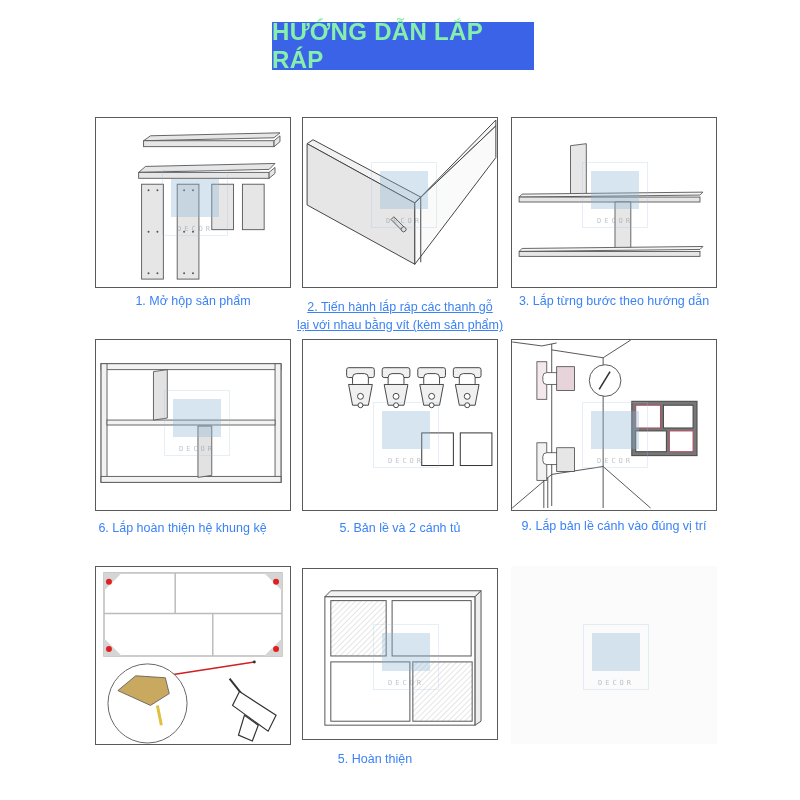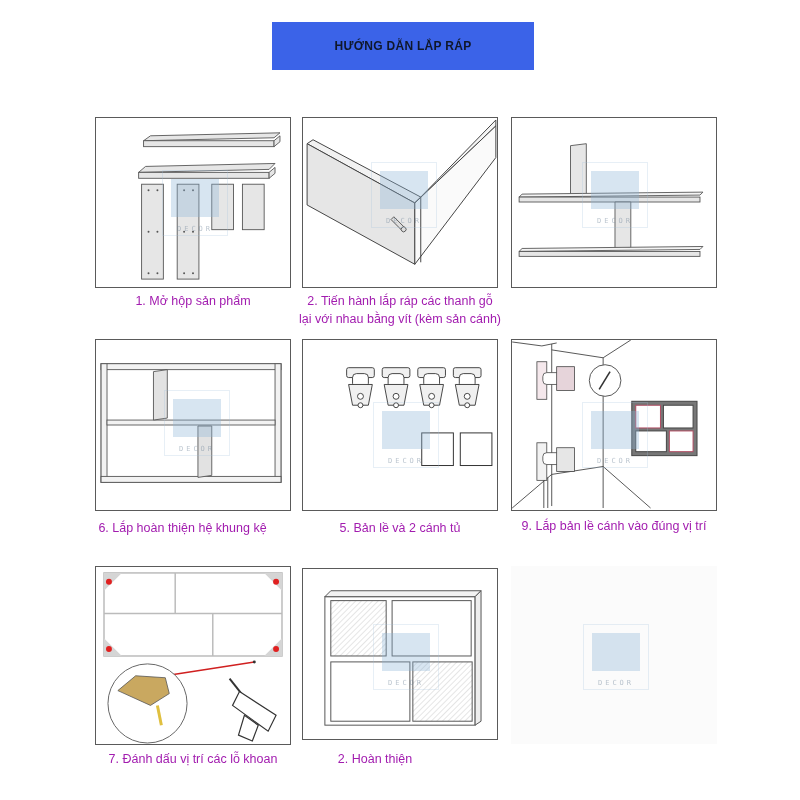--- a/index.html
+++ b/index.html
@@ -1,22 +1,22 @@
 <!DOCTYPE html>
 <html><head>
 <meta charset="utf-8">
 <style>
   html, body { margin:0; padding:0; }
   body { width:800px; height:800px; background:#ffffff; position:relative; overflow:hidden;
          font-family:"Liberation Sans", "DejaVu Sans", sans-serif; color:#222; }
   .banner { position:absolute; left:272px; top:22px; width:262px; height:48px; background:#3b63e8;
-            color:#0f172a; font-size:12px; font-weight:bold; display:flex; align-items:center; justify-content:center; letter-spacing:0.3px; }
+            color:#86efac; font-size:24px; font-weight:bold; display:flex; align-items:center; justify-content:center; letter-spacing:0.3px; }
   .box { position:absolute; border:1.5px solid #5a5a5a; background:#fff; overflow:hidden; box-sizing:border-box; }
   .box svg { position:absolute; left:0; top:0; width:100%; height:100%; }
-  .cap { position:absolute; text-align:center; font-size:12.5px; line-height:18px; color:#a21caf; white-space:nowrap; }
+  .cap { position:absolute; text-align:center; font-size:12.5px; line-height:18px; color:#3b82f6; white-space:nowrap; }
   .wm { position:absolute; width:64px; height:64px; border:1px solid rgba(160,190,220,0.25); }
   .wm .tile { position:absolute; left:8px; top:8px; width:48px; height:38px; background:rgba(140,180,215,0.35); }
   .wm .txt { position:absolute; left:0; right:0; bottom:2px; text-align:center; font-size:7px; letter-spacing:3px; color:rgba(120,140,160,0.5); font-family:"DejaVu Sans Mono", monospace; }
   .empty-panel { position:absolute; left:511px; top:566px; width:206px; height:178px; background:#fbfbfb; }
 </style>
 </head>
 <body>
 
 <div class="banner">
   <span>HƯỚNG DẪN LẮP RÁP</span>
@@ -70,42 +70,43 @@
     <g transform="translate(96,107) rotate(-45)">
       <rect x="-2" y="-8" width="4" height="14" fill="#ddd" stroke="#444" stroke-width="0.8"></rect>
       <circle cx="0" cy="8" r="2.5" fill="#ddd" stroke="#444" stroke-width="0.8"></circle>
     </g>
   </svg>
   <div class="wm" style="left:68px;top:44px;">
       <div class="tile"></div>
       <div class="txt">DECOR</div>
     </div>
 </div>
-<div class="cap" style="left:292px;top:292px;width:216px;">
+<div class="cap" style="left:292px;top:298px;width:216px;text-decoration:underline;">
   <div>2. Tiến hành lắp ráp các thanh gỗ</div>
-  <div>lại với nhau bằng vít (kèm sản cánh)</div>
+  <div>lại với nhau bằng vít (kèm sản phẩm)</div>
 </div>
 
 <div class="box" style="left:511px;top:117px;width:206px;height:171px;">
   <svg viewBox="0 0 206 171">
     <g fill="#e6e6e6" stroke="#555" stroke-width="0.9">
       <polygon points="59,28 75,26 75,78 59,80"></polygon>
       <polygon points="7,80 190,78 193,75 10,77" fill="#f4f4f4"></polygon>
       <rect x="7" y="80" width="183" height="5"></rect>
       <polygon points="104,85 120,85 120,131 104,133"></polygon>
       <polygon points="7,135 190,133 193,130 10,132" fill="#f4f4f4"></polygon>
       <rect x="7" y="135" width="183" height="5"></rect>
     </g>
   </svg>
   <div class="wm" style="left:70px;top:44px;">
       <div class="tile"></div>
       <div class="txt">DECOR</div>
     </div>
 </div>
 <div class="cap" style="left:505px;top:292px;width:218px;">
+  <div>3. Lắp từng bước theo hướng dẫn</div>
 </div>
 
 <div class="box" style="left:95px;top:339px;width:196px;height:172px;">
   <svg viewBox="0 0 196 172">
     <g fill="#f2f2f2" stroke="#555" stroke-width="0.9">
       <rect x="5" y="24" width="182" height="120" fill="#fff"></rect>
       <rect x="5" y="24" width="182" height="6"></rect>
       <rect x="5" y="24" width="6" height="120"></rect>
       <rect x="181" y="24" width="6" height="120"></rect>
       <rect x="5" y="138" width="182" height="6"></rect>
@@ -238,21 +239,20 @@
     <polygon points="22,125 40,110 70,112 74,128 55,140" fill="#c9a860" stroke="#555" stroke-width="0.8"></polygon>
     <line x1="66" y1="160" x2="62" y2="140" stroke="#e0c040" stroke-width="3"></line>
     <g fill="#fff" stroke="#333" stroke-width="1.2">
       <line x1="135" y1="113" x2="147" y2="128" stroke-width="2"></line>
       <polygon points="145,126 182,150 174,166 138,140"></polygon>
       <polygon points="150,150 164,160 158,176 144,170"></polygon>
     </g>
   </svg>
 </div>
 <div class="cap" style="left:95px;top:750px;width:196px;">
-  <div>7. Đánh dấu vị trí các lỗ khoan</div>
 </div>
 
 <div class="box" style="left:302px;top:568px;width:196px;height:172px;">
   <defs></defs>
   <svg viewBox="0 0 196 172">
     <defs>
       <pattern id="hatch" width="4" height="4" patternUnits="userSpaceOnUse" patternTransform="rotate(45)">
         <line x1="0" y1="0" x2="0" y2="4" stroke="#ccc" stroke-width="1"></line>
       </pattern>
     </defs>
@@ -265,21 +265,21 @@
       <rect x="28" y="94" width="80" height="60" fill="#fff"></rect>
       <rect x="111" y="94" width="60" height="60" fill="url(#hatch)"></rect>
     </g>
   </svg>
   <div class="wm" style="left:70px;top:55px;">
       <div class="tile"></div>
       <div class="txt">DECOR</div>
     </div>
 </div>
 <div class="cap" style="left:302px;top:750px;width:146px;">
-  <div>2. Hoàn thiện</div>
+  <div>5. Hoàn thiện</div>
 </div>
 
 <div class="empty-panel">
   <div class="wm" style="left:72px;top:58px;">
       <div class="tile"></div>
       <div class="txt">DECOR</div>
     </div>
 </div>
 
 </body></html>

